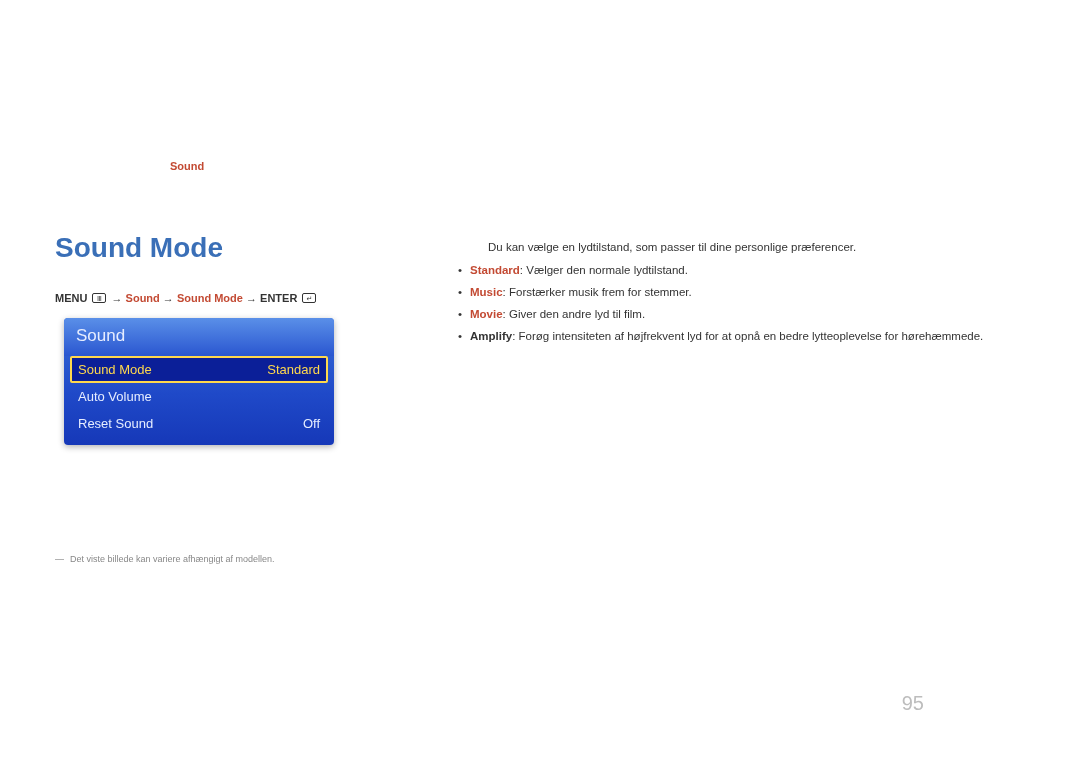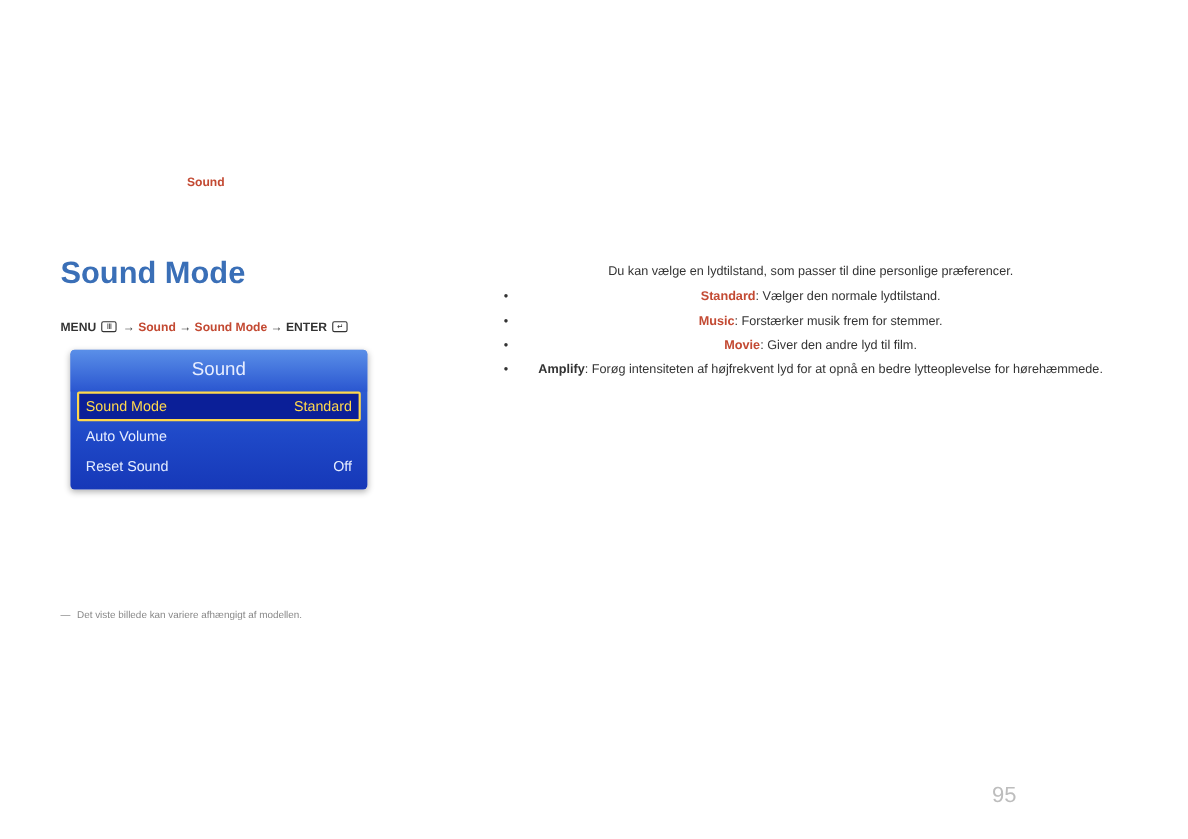--- a/index.html
+++ b/index.html
@@ -1,17 +1,17 @@
 <!DOCTYPE html>
 <html><head>
 <meta charset="utf-8">
 <style>
   * { box-sizing: border-box; margin: 0; padding: 0; }
   html, body { width: 1080px; height: 763px; background: #fff; font-family: Arial, Helvetica, sans-serif; color: #333; }
-  .page { position: relative; width: 984px; height: 763px; text-align: center; }
+  .page { position: relative; width: 984px; height: 763px; }
   .chapter-label { position: absolute; top: 160px; left: 170px; font-size: 11px; font-weight: bold; color: #c34a33; }
   .section-title { position: absolute; top: 232px; left: 55px; font-size: 28px; font-weight: 600; color: #3a6fb7; }
   .breadcrumb { position: absolute; top: 292px; left: 55px; font-size: 11px; color: #333; }
   .breadcrumb .bc-bold { font-weight: bold; }
   .breadcrumb .bc-orange { color: #c34a33; font-weight: bold; }
   .breadcrumb .icon-box {
     display: inline-flex; align-items: center; justify-content: center;
     width: 14px; height: 10px; border: 1px solid #333; border-radius: 2px;
     font-size: 7px; line-height: 1; vertical-align: middle; margin: 0 2px;
     position: relative; top: -1px;
@@ -45,28 +45,28 @@
   .osd-value { color: #ffd84d; font-size: 13px; }
   .osd-row .osd-value-white { color: #e6edff; font-size: 13px; }
 
   .footnote { position: absolute; top: 526px; left: 55px; font-size: 9px; color: #888; margin-top: 28px; }
   .footnote .dash { margin-right: 6px; }
 
   .desc {
     position: absolute; top: 238px; left: 452px; width: 570px;
     font-size: 11.5px; color: #333; line-height: 1.65;
   }
-  .desc .intro { margin-bottom: 4px; }
+  .desc .intro { margin-bottom: 4px; margin-left: 36px; }
   .desc ul { list-style: none; padding: 0; }
   .desc li { position: relative; padding-left: 18px; margin-bottom: 3px; }
   .desc li::before { content: "•"; position: absolute; left: 6px; top: 0; color: #333; }
   .desc .term { font-weight: bold; color: #c34a33; }
   .desc .term-black { font-weight: bold; color: #333; }
 
-  .page-num { position: absolute; right: 60px; bottom: 28px; font-size: 20px; color: #bdbdbd; font-weight: 300; }
+  .page-num { position: absolute; right: 60px; bottom: 48px; font-size: 20px; color: #bdbdbd; font-weight: 300; }
 </style>
 </head>
 <body>
 
 <div class="page">
 
   <div class="chapter-label">Sound</div>
 
   <div class="section-title">Sound Mode</div>
 

